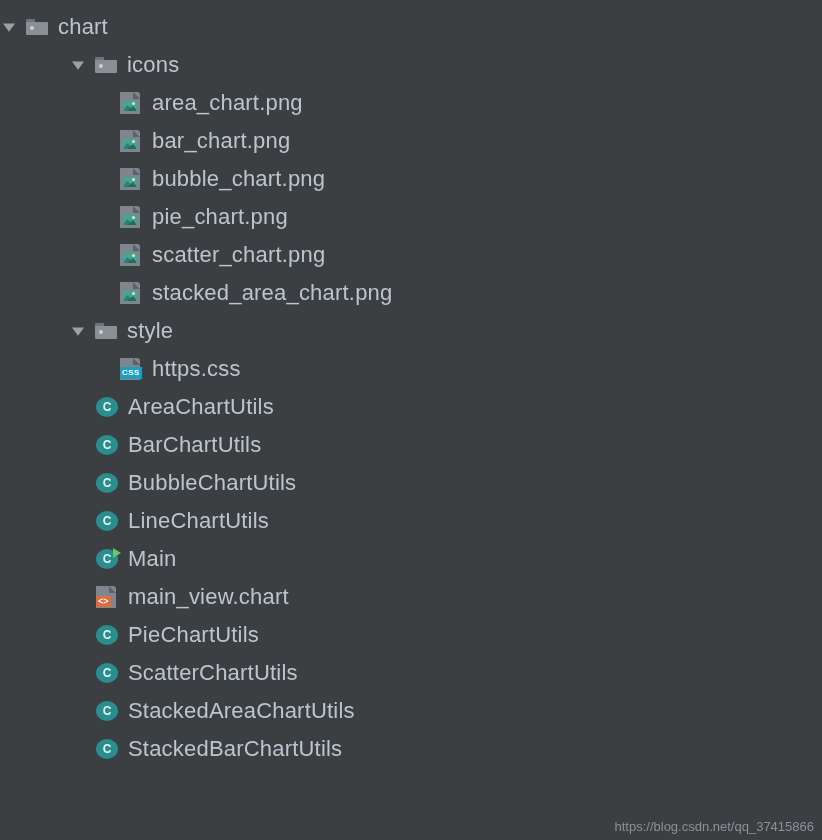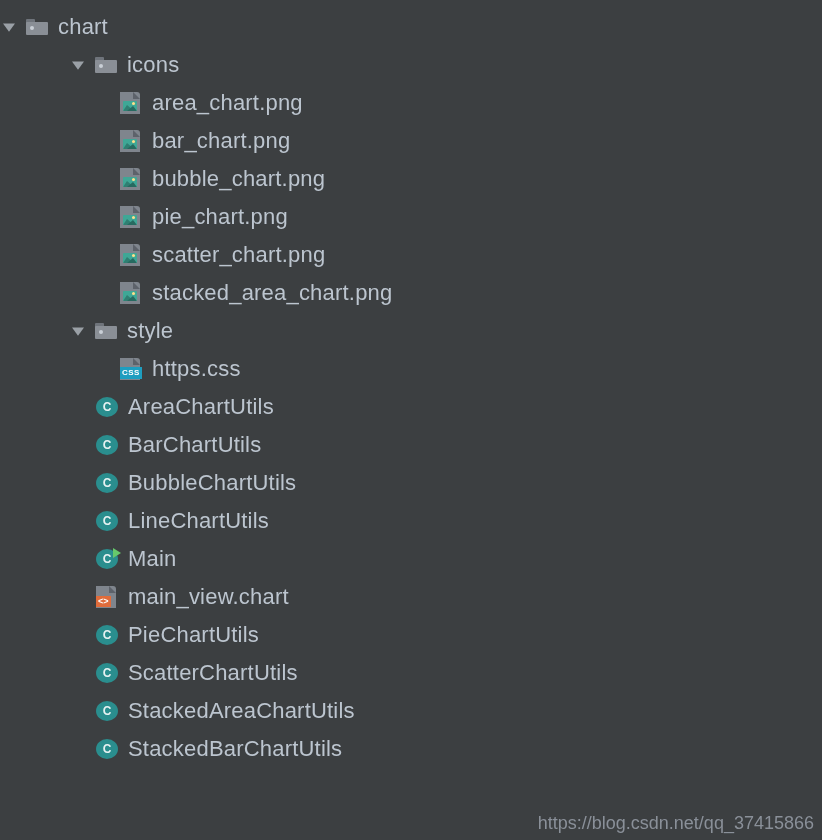--- a/index.html
+++ b/index.html
@@ -38,21 +38,21 @@
   
   .fxml-file{width:20px;height:22px;position:relative}
   .fxml-file .page{position:absolute;inset:0;background:#7f858d;border-top-right-radius:3px}
   .fxml-file .fold{position:absolute;top:0;right:0;width:7px;height:7px;background:#5d626a;clip-path:polygon(0 0,100% 100%,0 100%)}
   .fxml-file .tag{position:absolute;left:0;bottom:1px;background:#e06c3b;color:#fff;font-size:9px;font-weight:700;line-height:11px;padding:0 2px}
 
   
   .class-icon{width:20px;height:20px;border-radius:50%;background:#2a8e8e;display:flex;align-items:center;justify-content:center;color:#e6f2f2;font-size:12px;font-weight:700;position:relative}
   .class-icon .run{position:absolute;top:-1px;right:-3px;width:0;height:0;border-top:5px solid transparent;border-bottom:5px solid transparent;border-left:8px solid #67c96b}
 
-  .watermark{position:absolute;right:8px;bottom:6px;font-size:18px;color:#8a9099}
+  .watermark{position:absolute;right:8px;bottom:6px;font-size:13px;color:#8a9099}
 </style>
 </head>
 <body>
 
 <div class="tree">
 
   <div class="row indent-0">
     <span class="arrow">
         <svg viewBox="0 0 10 10">
           <path d="M0 2 L10 2 L5 9 Z"></path>

